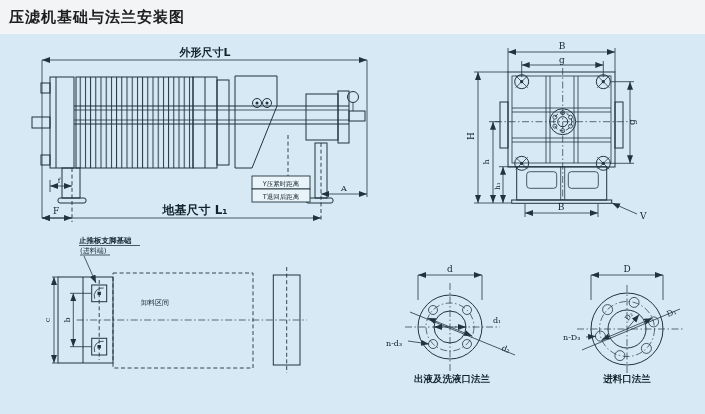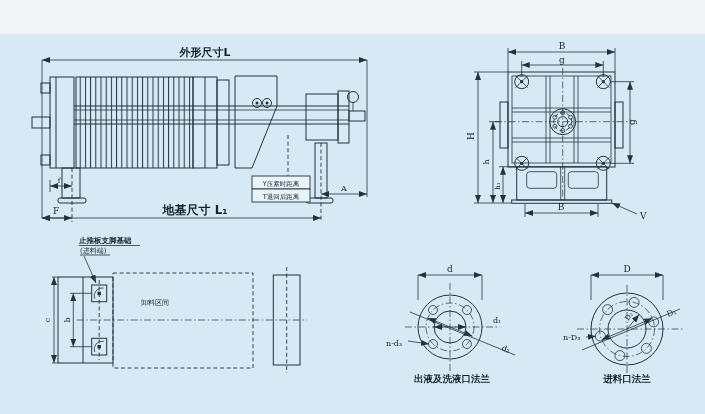--- a/index.html
+++ b/index.html
@@ -26,20 +26,21 @@
   .cnb{font:bold 11px "DejaVu Sans",sans-serif;}
   .cnB{font:bold 12px "DejaVu Sans",sans-serif;}
   .cap{font:bold 9.5px "DejaVu Sans",sans-serif;}
   .mid{text-anchor:middle;}
 </style>
 </head>
 <body>
 
 <div id="page">
   <div id="titlebar"></div>
+  <div id="title">压滤机基础与法兰安装图</div>
 
   <svg width="705" height="414" viewBox="0 0 705 414">
     <defs>
       <marker id="ar" markerWidth="9" markerHeight="7" refX="8" refY="3" orient="auto-start-reverse" markerUnits="userSpaceOnUse">
         <path d="M0,0L8,3L0,6Z" fill="#22333d"></path>
       </marker>
       <pattern id="plates" width="5.2" height="6" patternUnits="userSpaceOnUse">
         <line x1="2.2" y1="0" x2="2.2" y2="6" stroke="#22333d" stroke-width="1"></line>
       </pattern>
     </defs>

